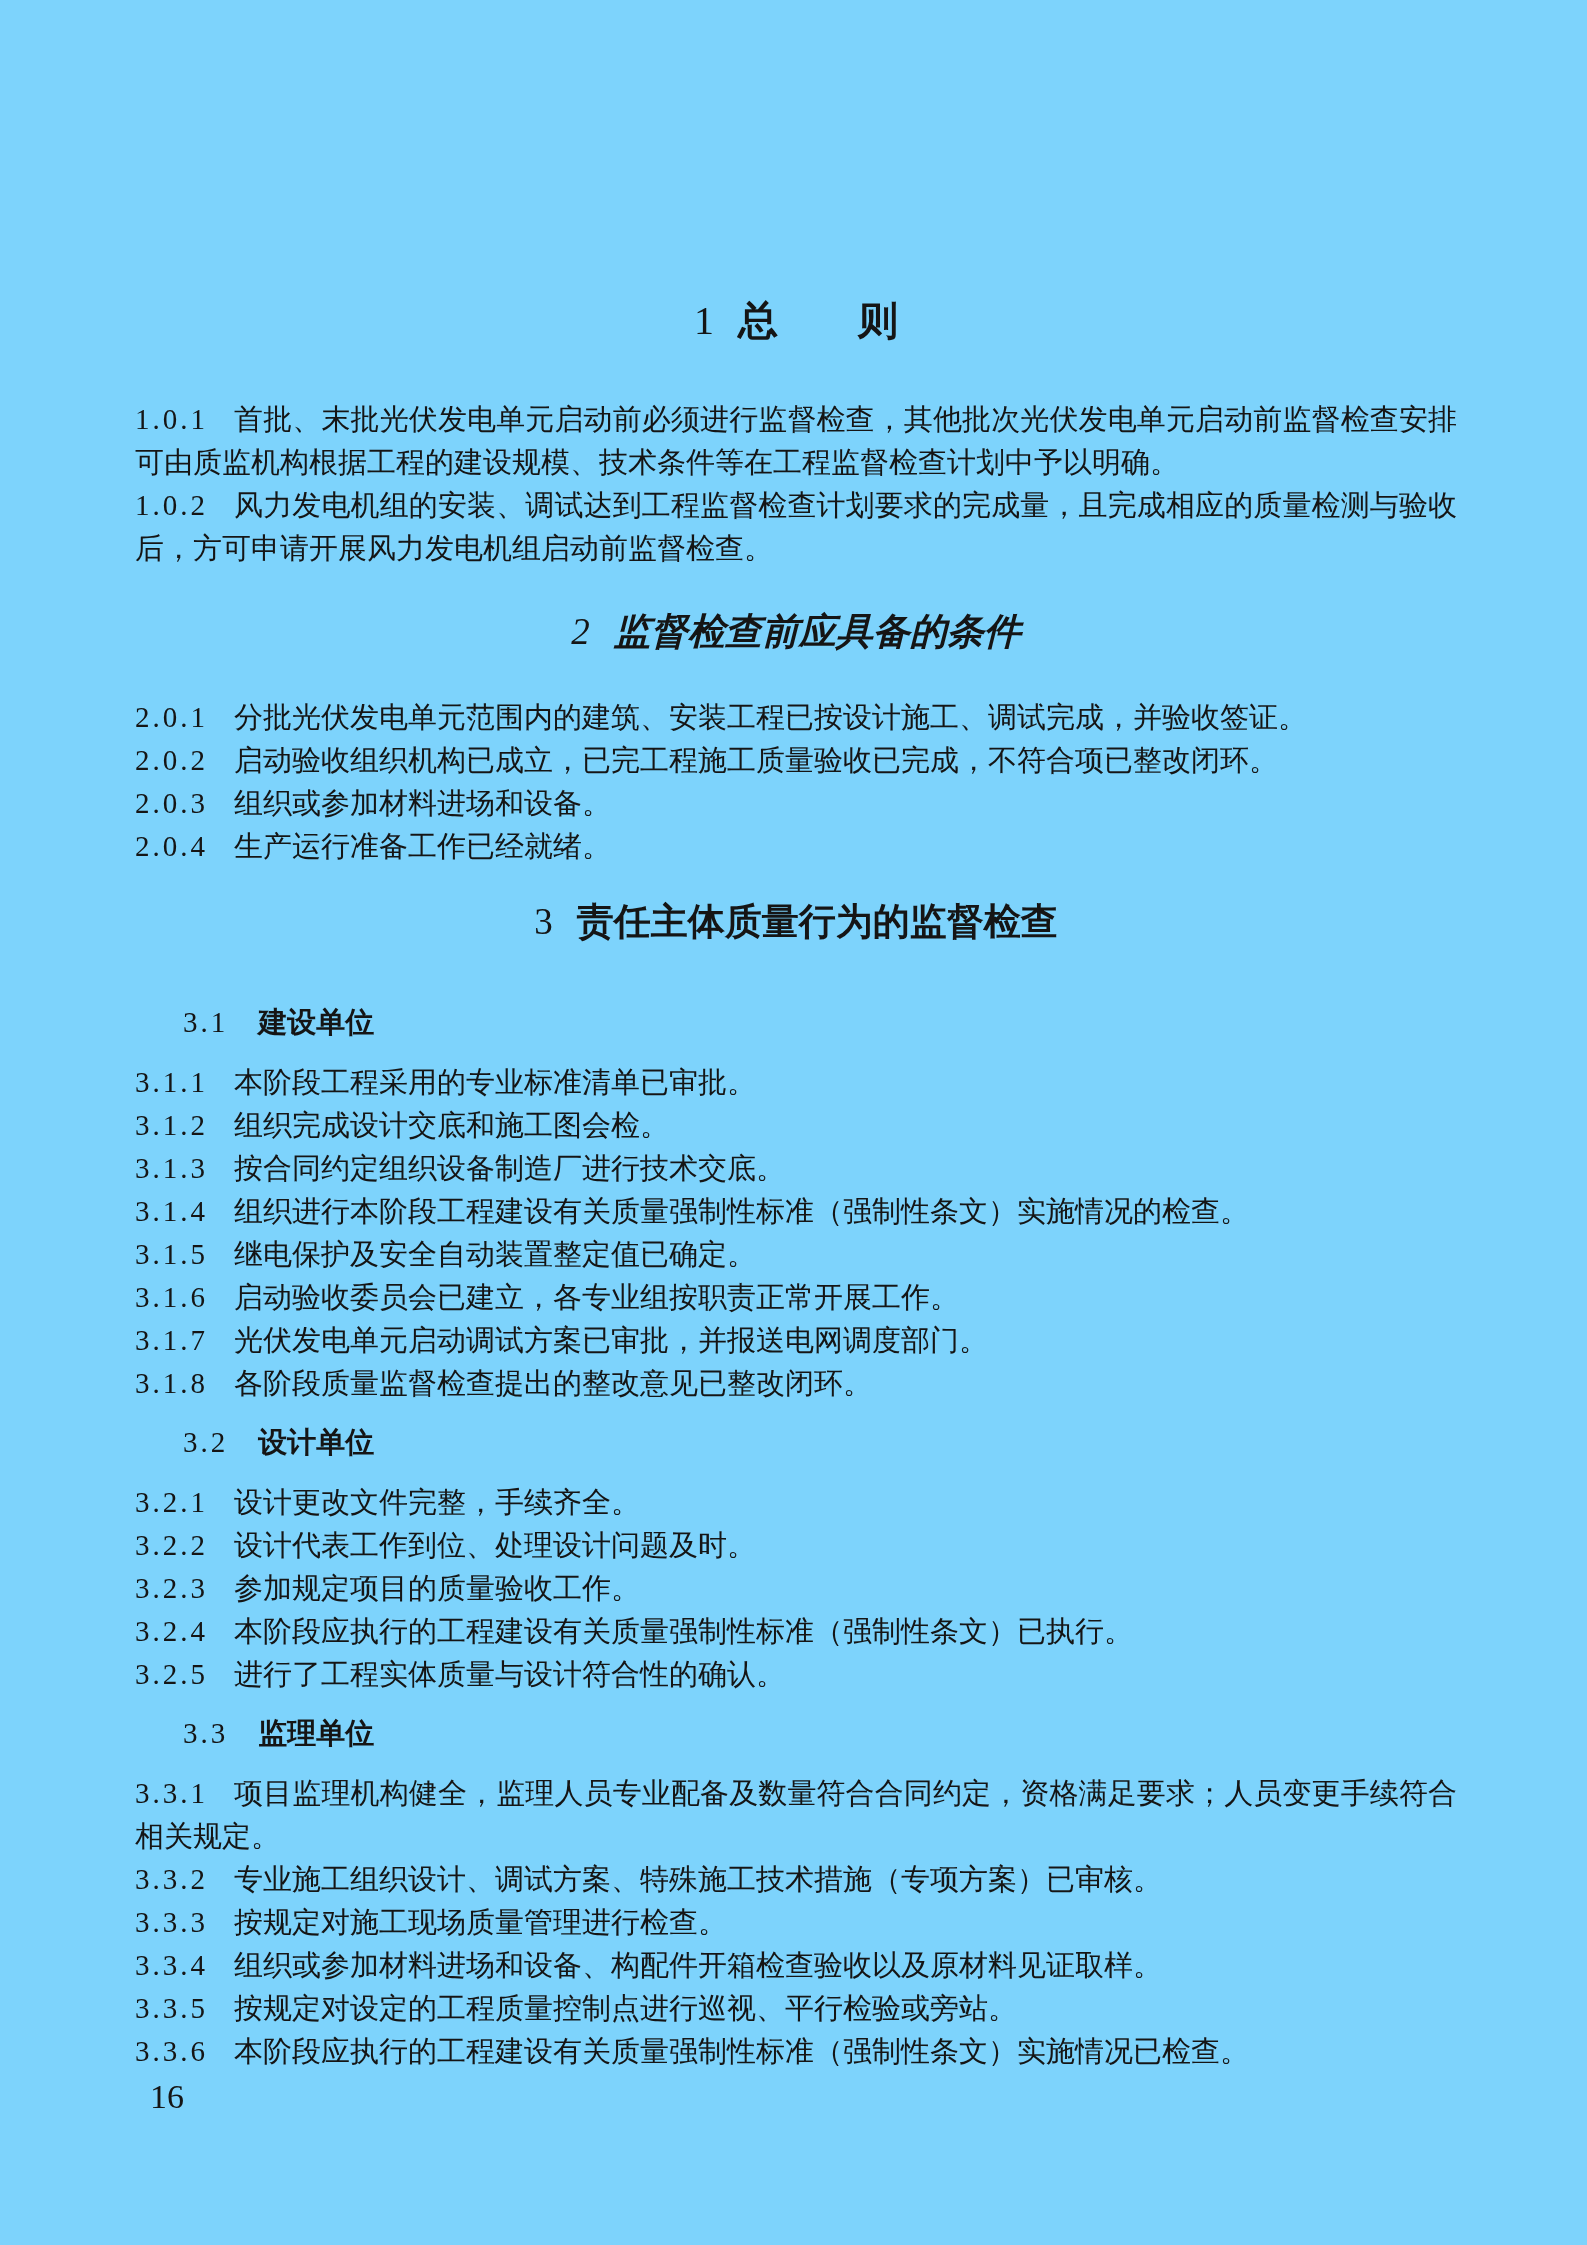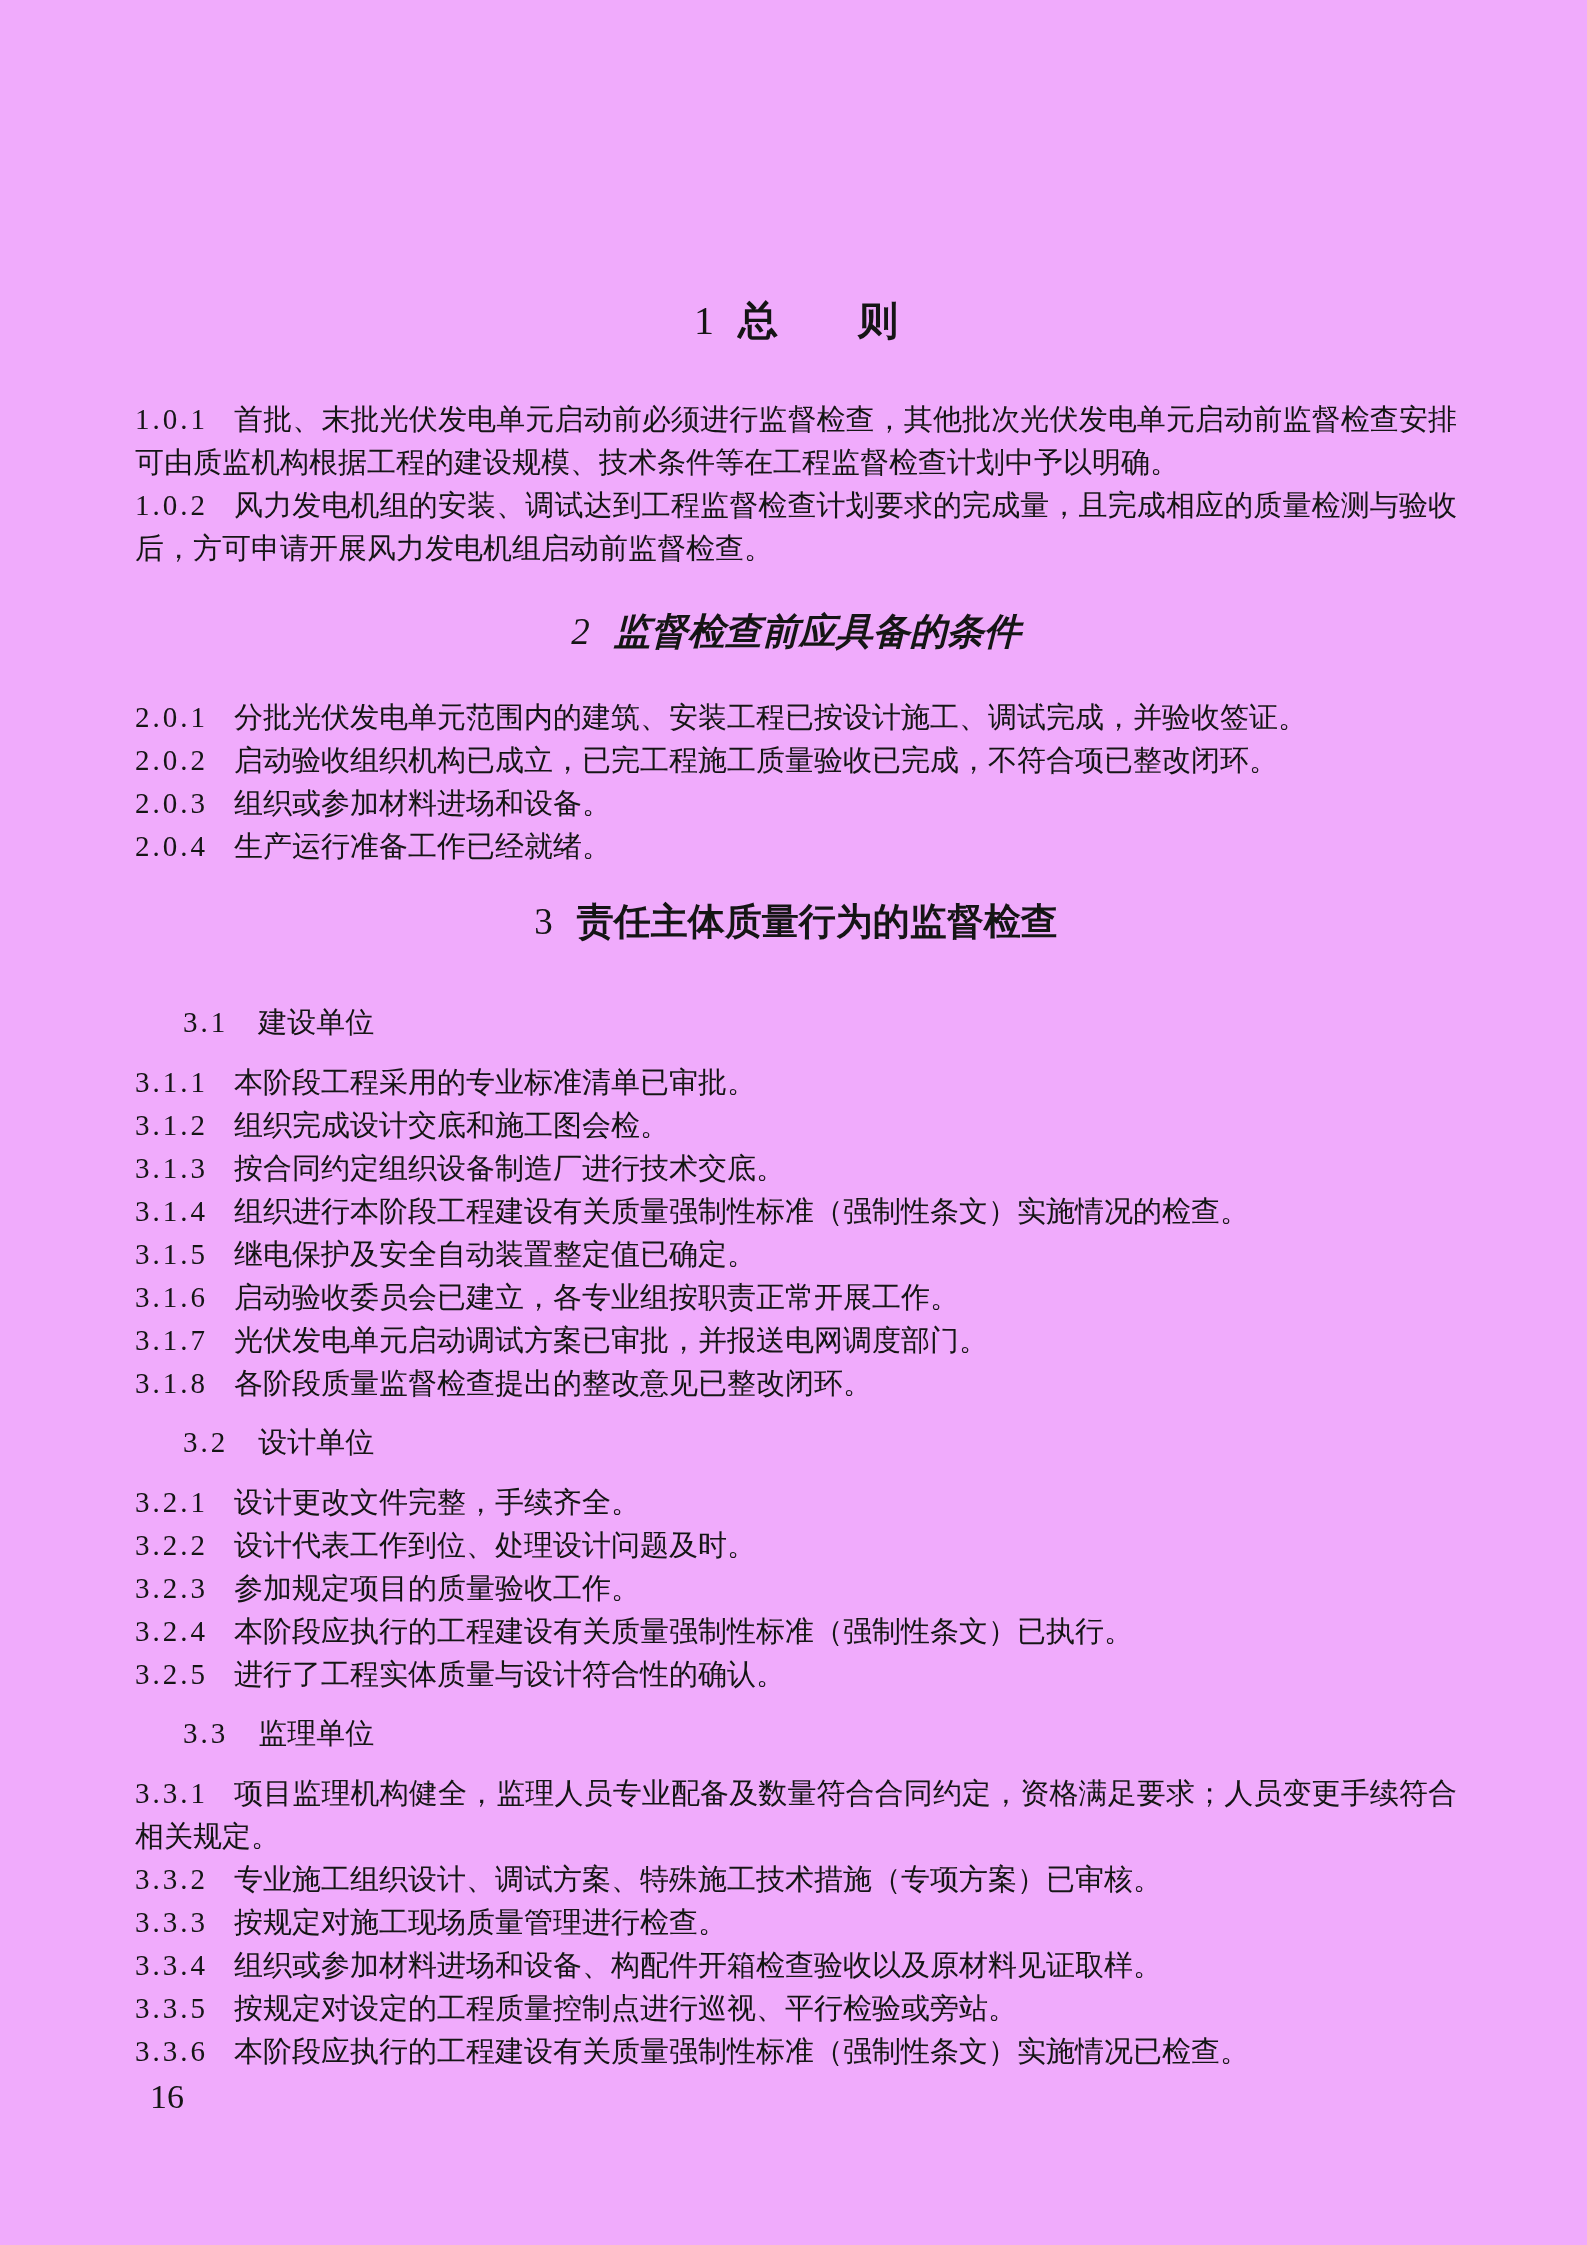--- a/index.html
+++ b/index.html
@@ -4,21 +4,21 @@
 <style>
   html, body {
     margin: 0;
     padding: 0;
     background: #ffffff;
   }
   .page {
     position: relative;
     width: 1587px;
     height: 2245px;
-    background: #f0abfc;
+    background: #7dd3fc;
     color: #151515;
     font-family: "Liberation Serif", "DejaVu Serif", serif;
     overflow: hidden;
   }
   .content {
     padding: 295px 130px 0 135px;
   }
   
   .chapter-heading {
     text-align: center;
@@ -46,21 +46,21 @@
     margin: 16px 0 17px 0;
     font-weight: normal;
   }
   .subsection-heading .sub-num {
     letter-spacing: 3px;
     margin-right: 30px;
     margin-left: 48px;
   }
   .subsection-heading .sub-text {
     font-family: "Liberation Sans", "DejaVu Sans", sans-serif;
-    font-weight: normal;
+    font-weight: bold;
     text-align: center;
   }
 
   
   .clause {
     margin: 0;
     font-size: 29px;
     line-height: 43px;
     text-align: justify;
     text-align-last: left;

